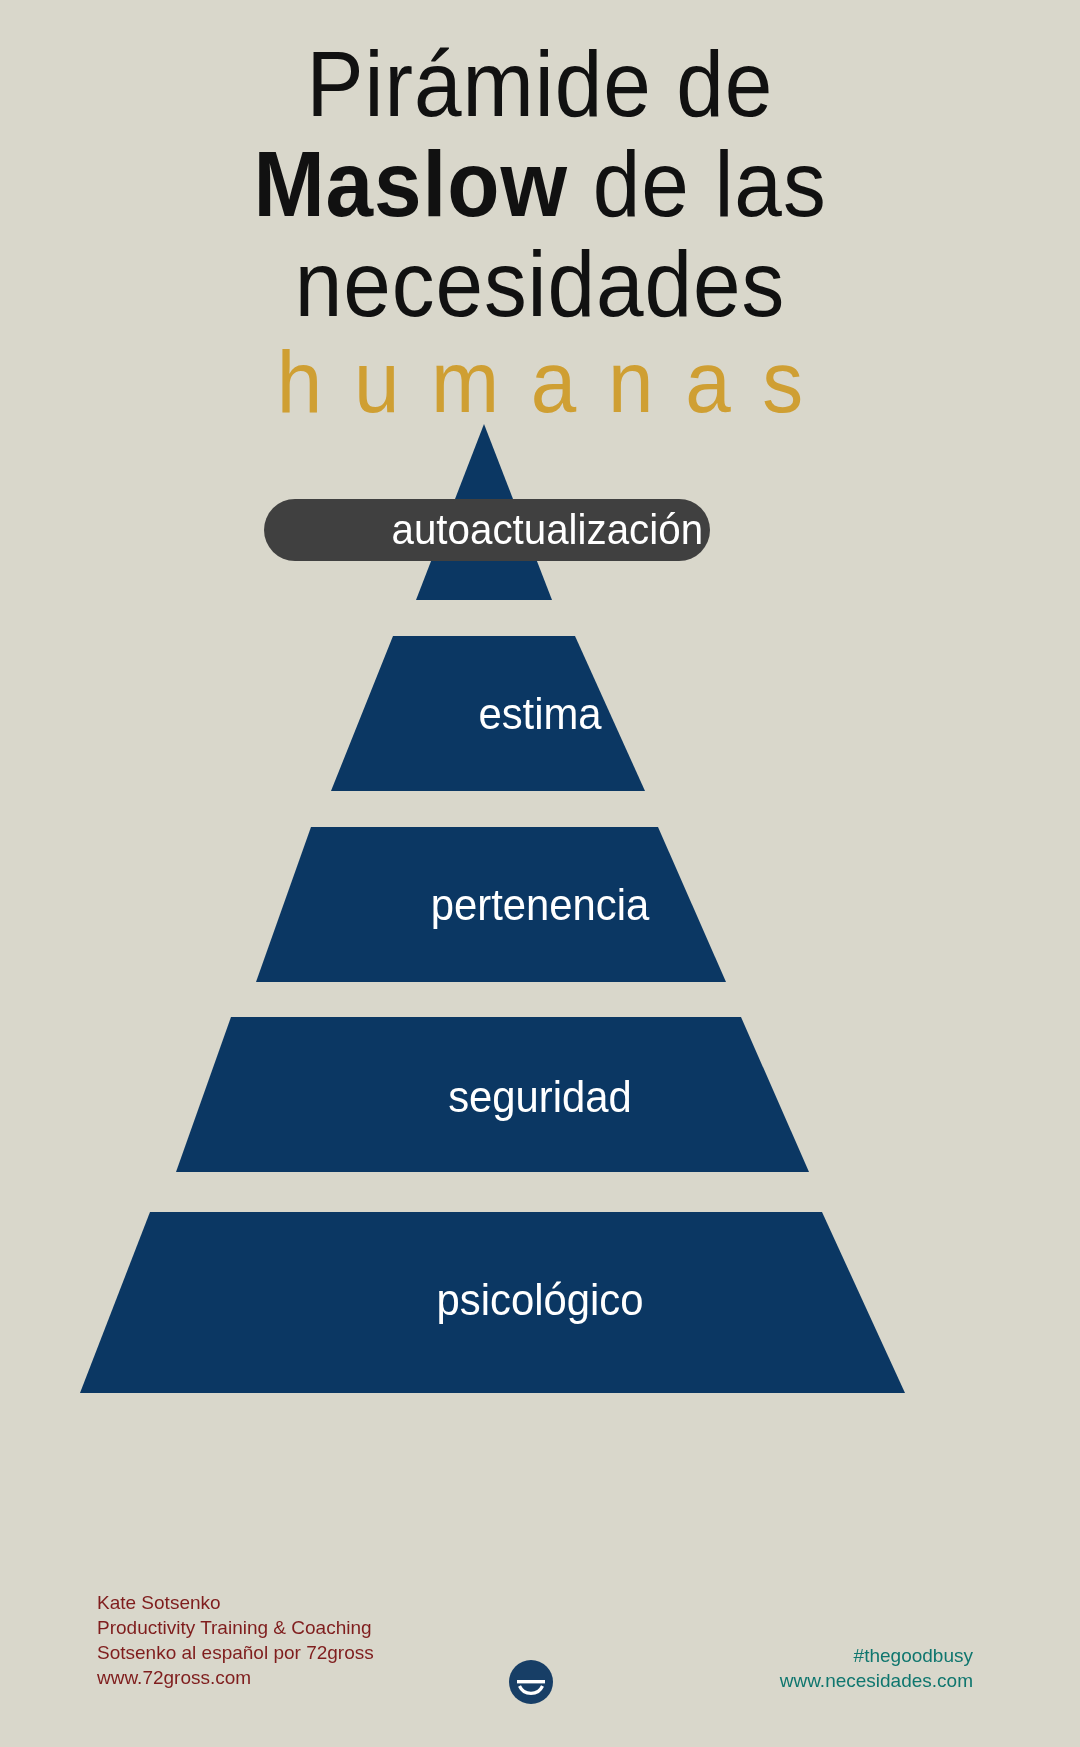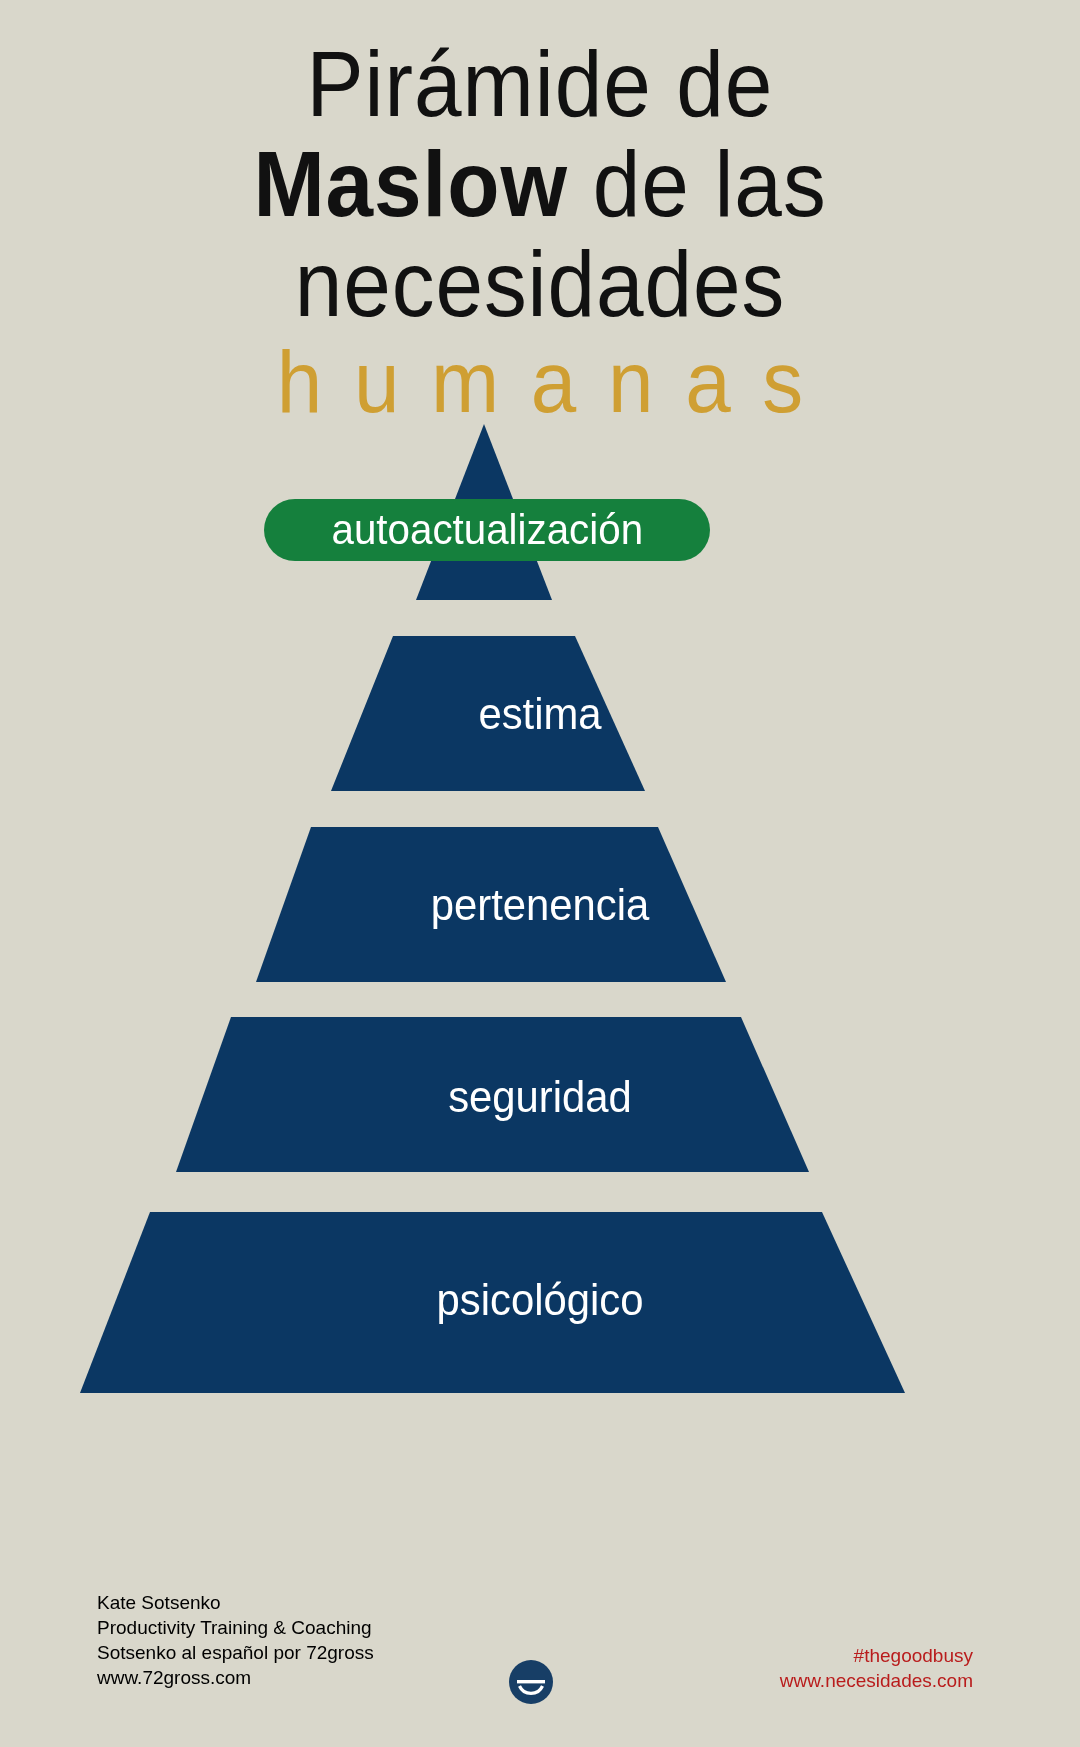--- a/index.html
+++ b/index.html
@@ -87,25 +87,25 @@
   #label-seguridad   { top: 1072px; }
   #label-psicologico { top: 1275px; }
 
   
   .pill {
     position: absolute;
     top: 499px;
     left: 264px;
     width: 446px;
     height: 62px;
-    background: #15803d;
+    background: #404040;
     border-radius: 31px;
     display: flex;
     align-items: center;
-    justify-content: center;
+    justify-content: flex-end;
   }
   .pill span {
     color: #ffffff;
     font-size: 42px;
     font-weight: 400;
     transform: scaleX(0.96);
     white-space: nowrap;
     line-height: 1;
   }
 
@@ -114,33 +114,33 @@
     position: absolute;
     left: 0;
     top: 1590px;
     width: 1080px;
     height: 157px;
   }
   .footer-left {
     position: absolute;
     left: 97px;
     top: 0px;
-    color: #000000;
+    color: #7f1d1d;
     font-size: 19px;
     line-height: 25px;
     text-align: left;
     white-space: nowrap;
   }
   .footer-left div { display: block; }
 
   .footer-right {
     position: absolute;
     right: 107px;
     top: 53px;
-    color: #b91c1c;
+    color: #0f766e;
     font-size: 19px;
     line-height: 25px;
     text-align: right;
     white-space: nowrap;
   }
   .footer-right div { display: block; }
 
   .footer-logo {
     position: absolute;
     left: 508px;

